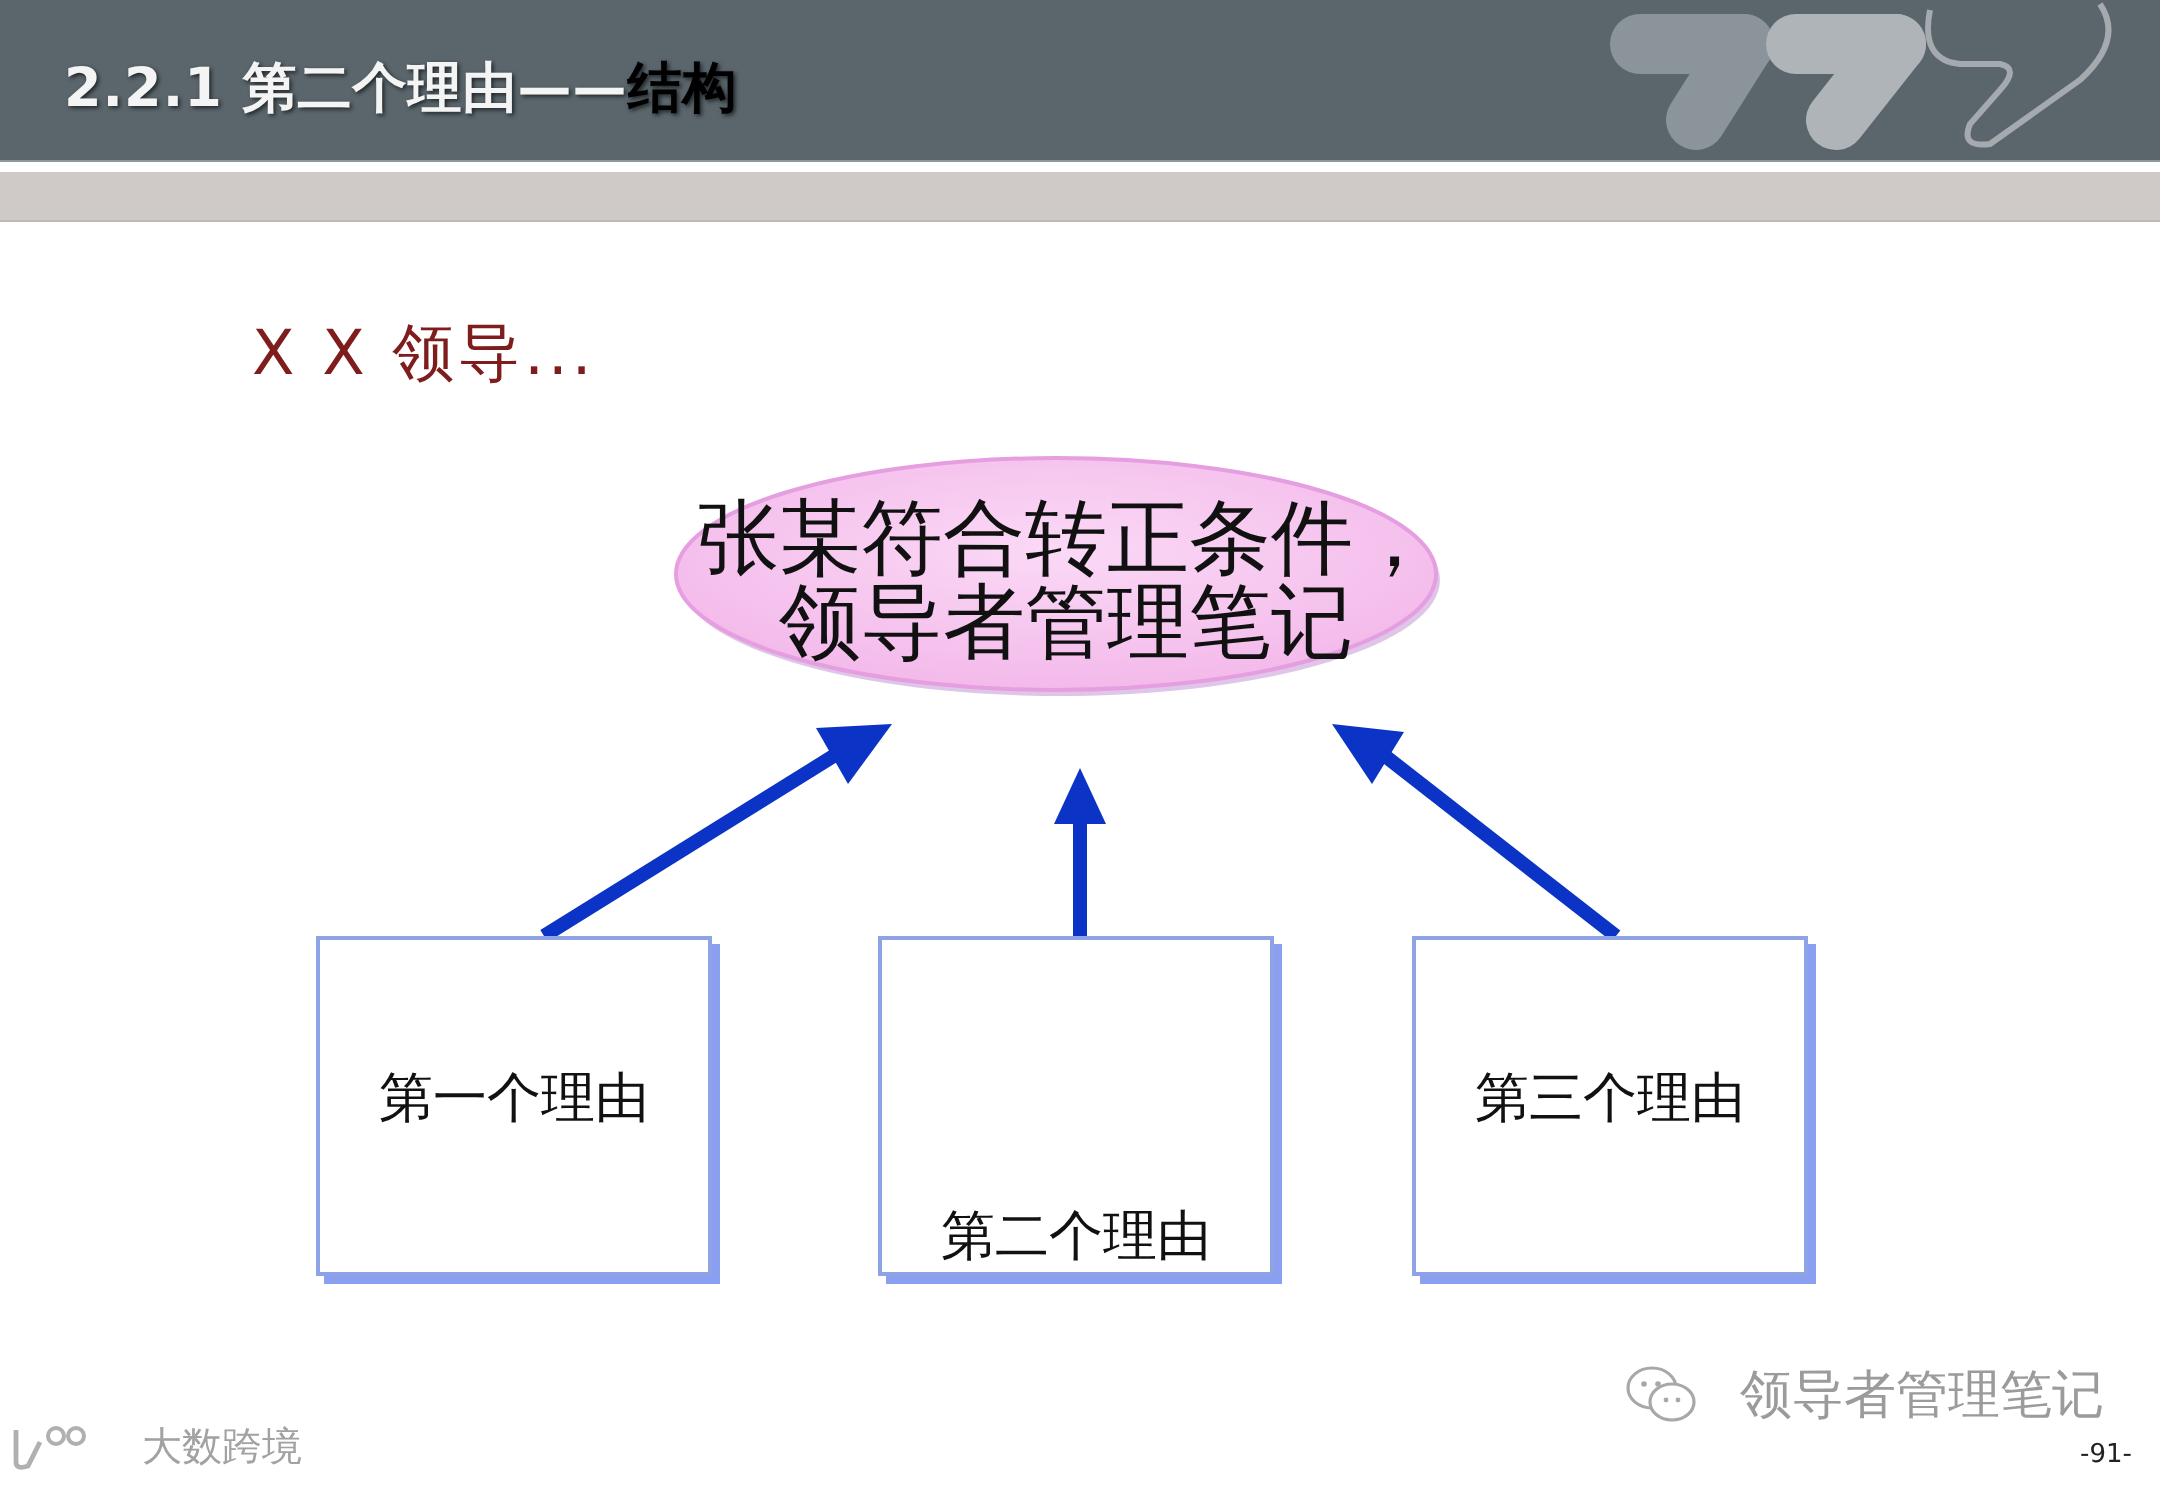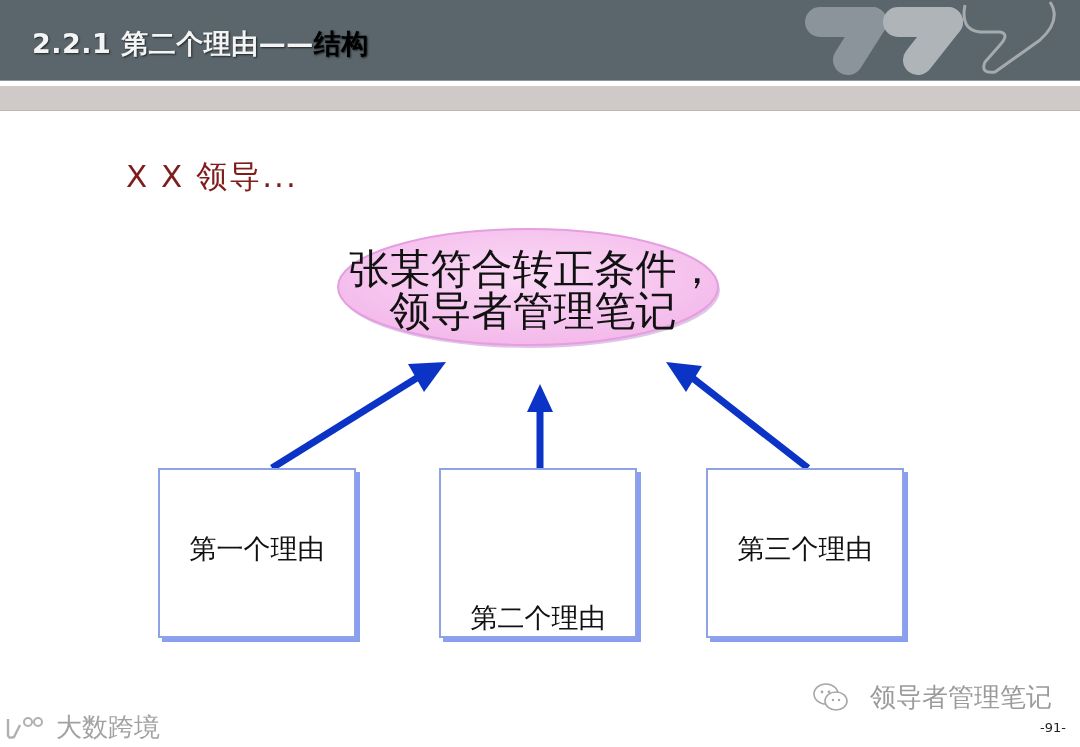--- a/index.html
+++ b/index.html
@@ -43,22 +43,22 @@
     }
     .reason-box span { display:block; margin-top:-8px; }
 
     .footer-wechat {
       position:absolute; left:812px; top:680px;
       display:flex; align-items:center; gap:20px;
       color:#9b9b9b; font-size:26px; white-space:nowrap;
     }
     .footer-brand {
       position:absolute; left:4px; top:710px;
-      display:flex; align-items:center; gap:4px;
-      color:#a2a2a2; font-size:26px; white-space:nowrap;
+      display:flex; align-items:center; gap:19px;
+      color:#a2a2a2; font-size:20px; white-space:nowrap;
     }
     .page-num {
       position:absolute; left:1040px; top:720px;
       font-size:13px; font-weight:normal; color:#222;
     }
   </style>
 </head>
 <body>
 
 <div class="header">

